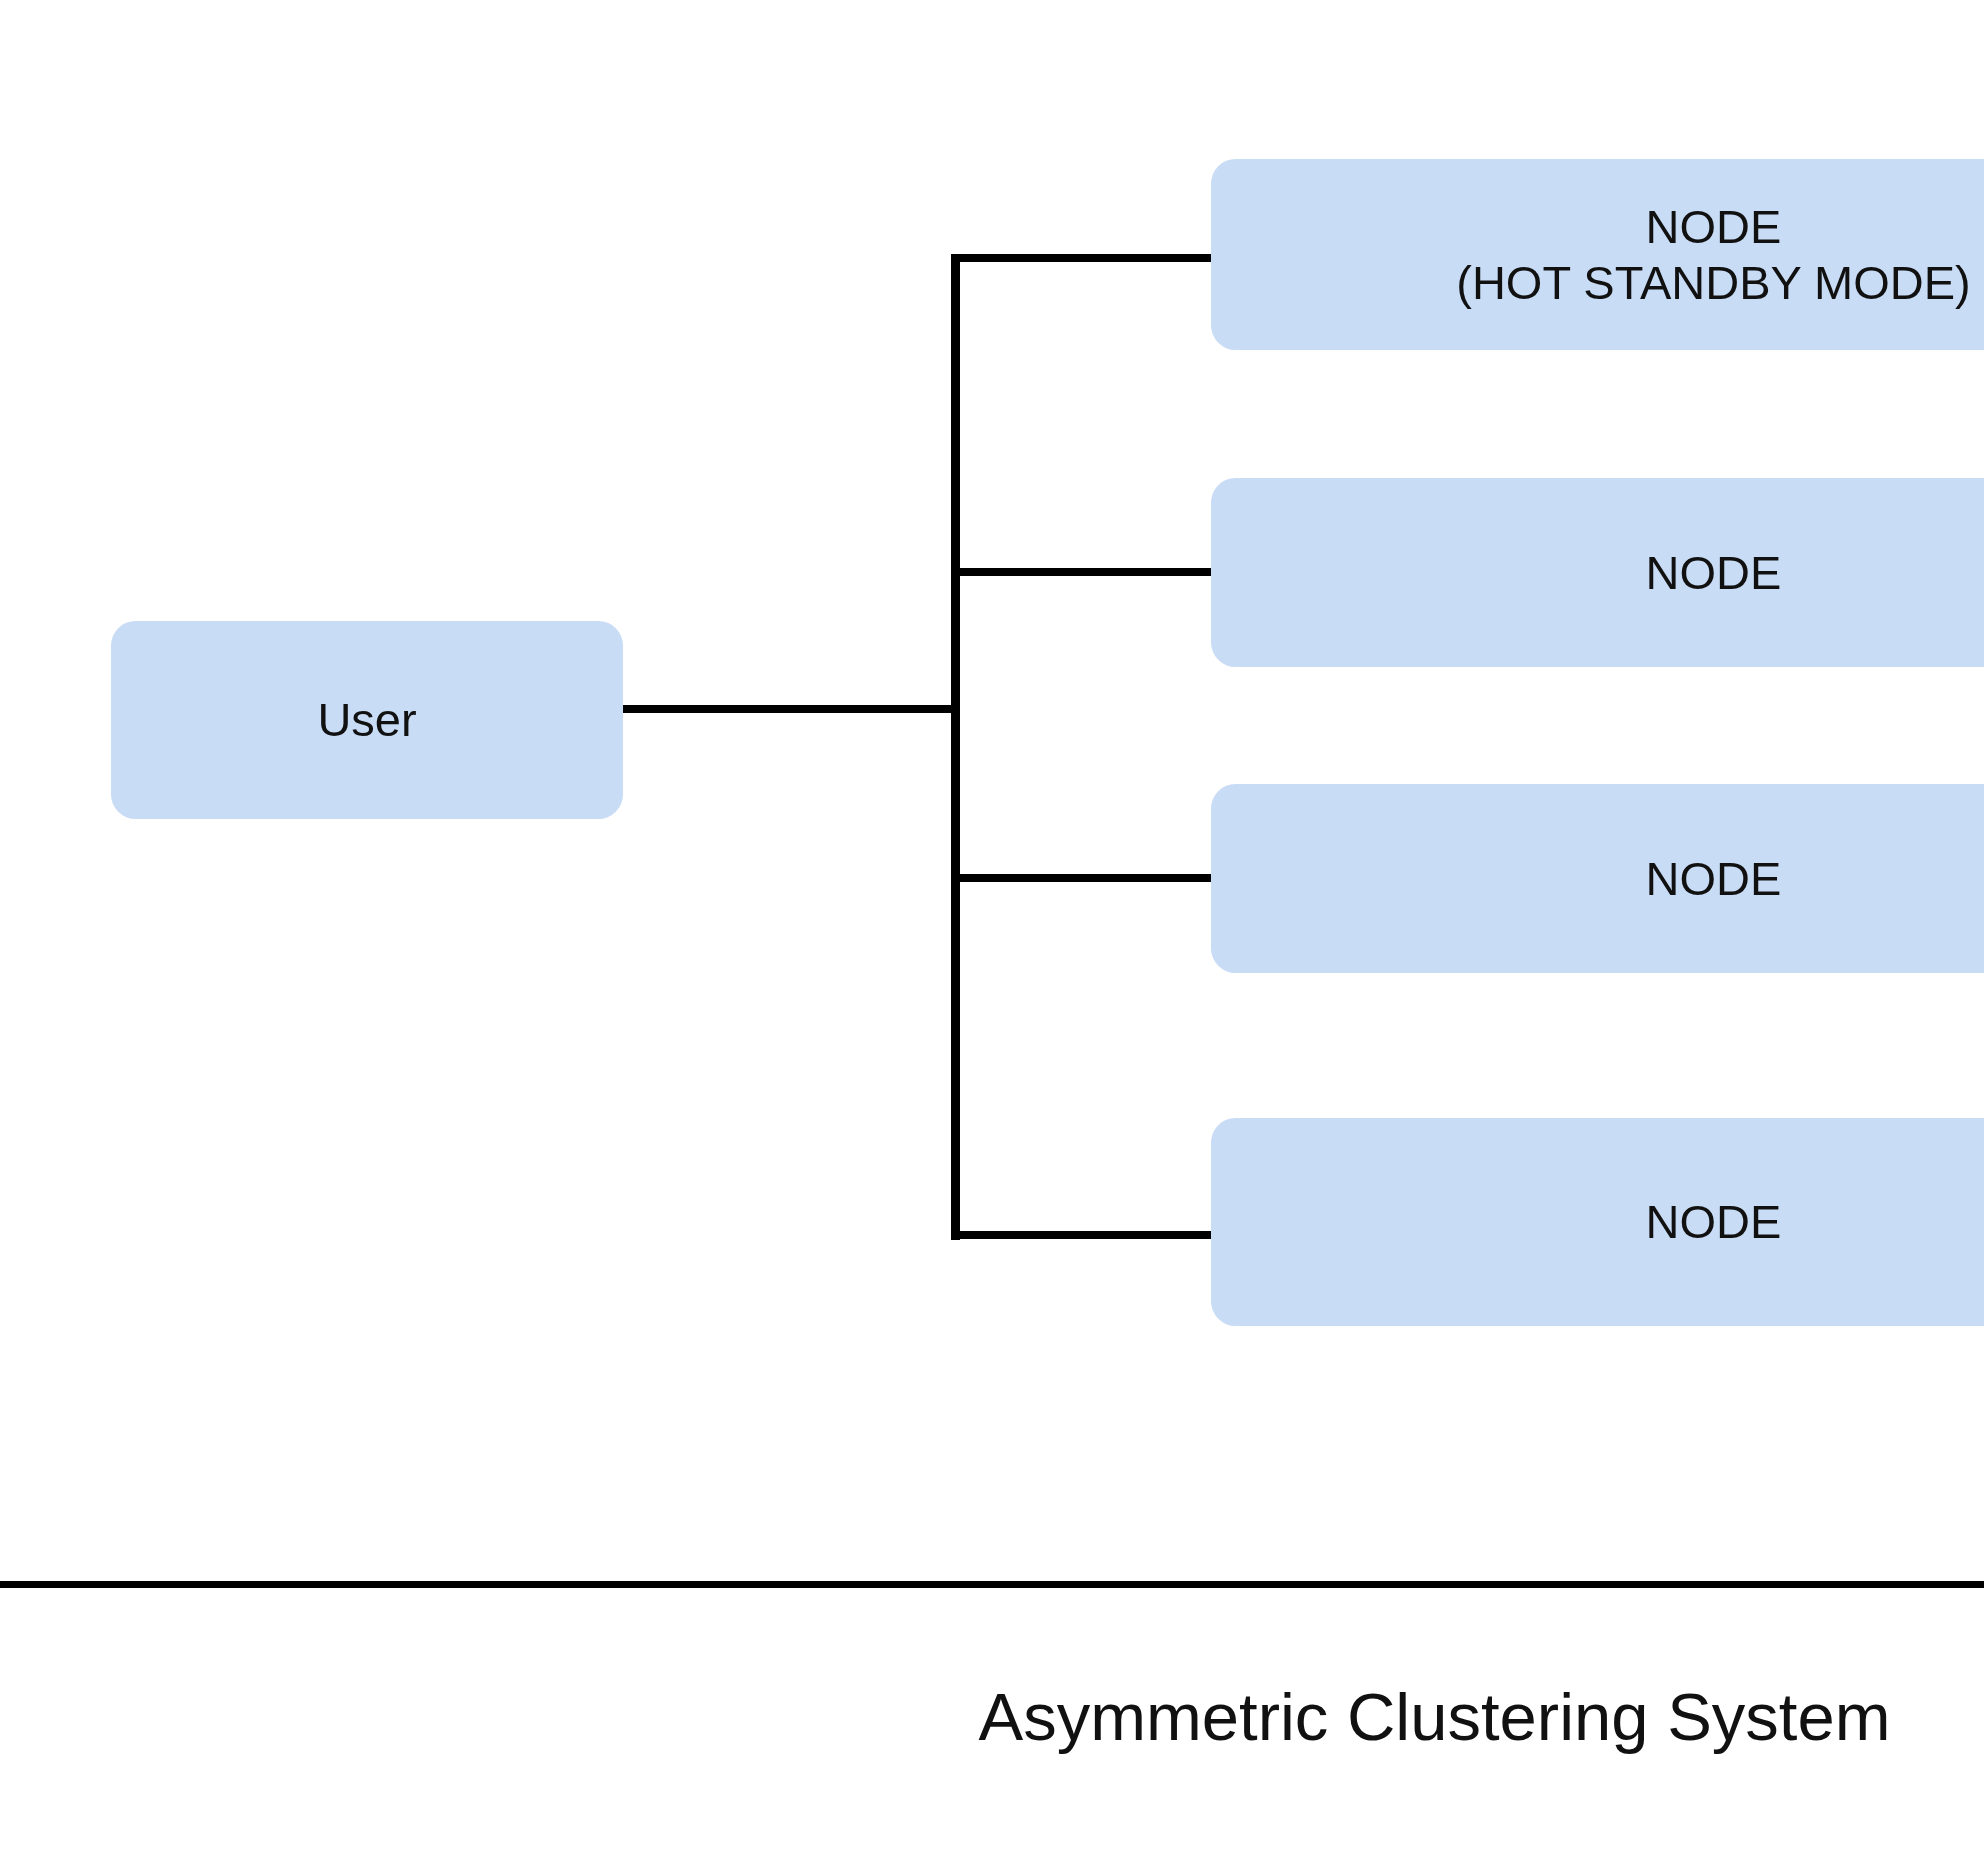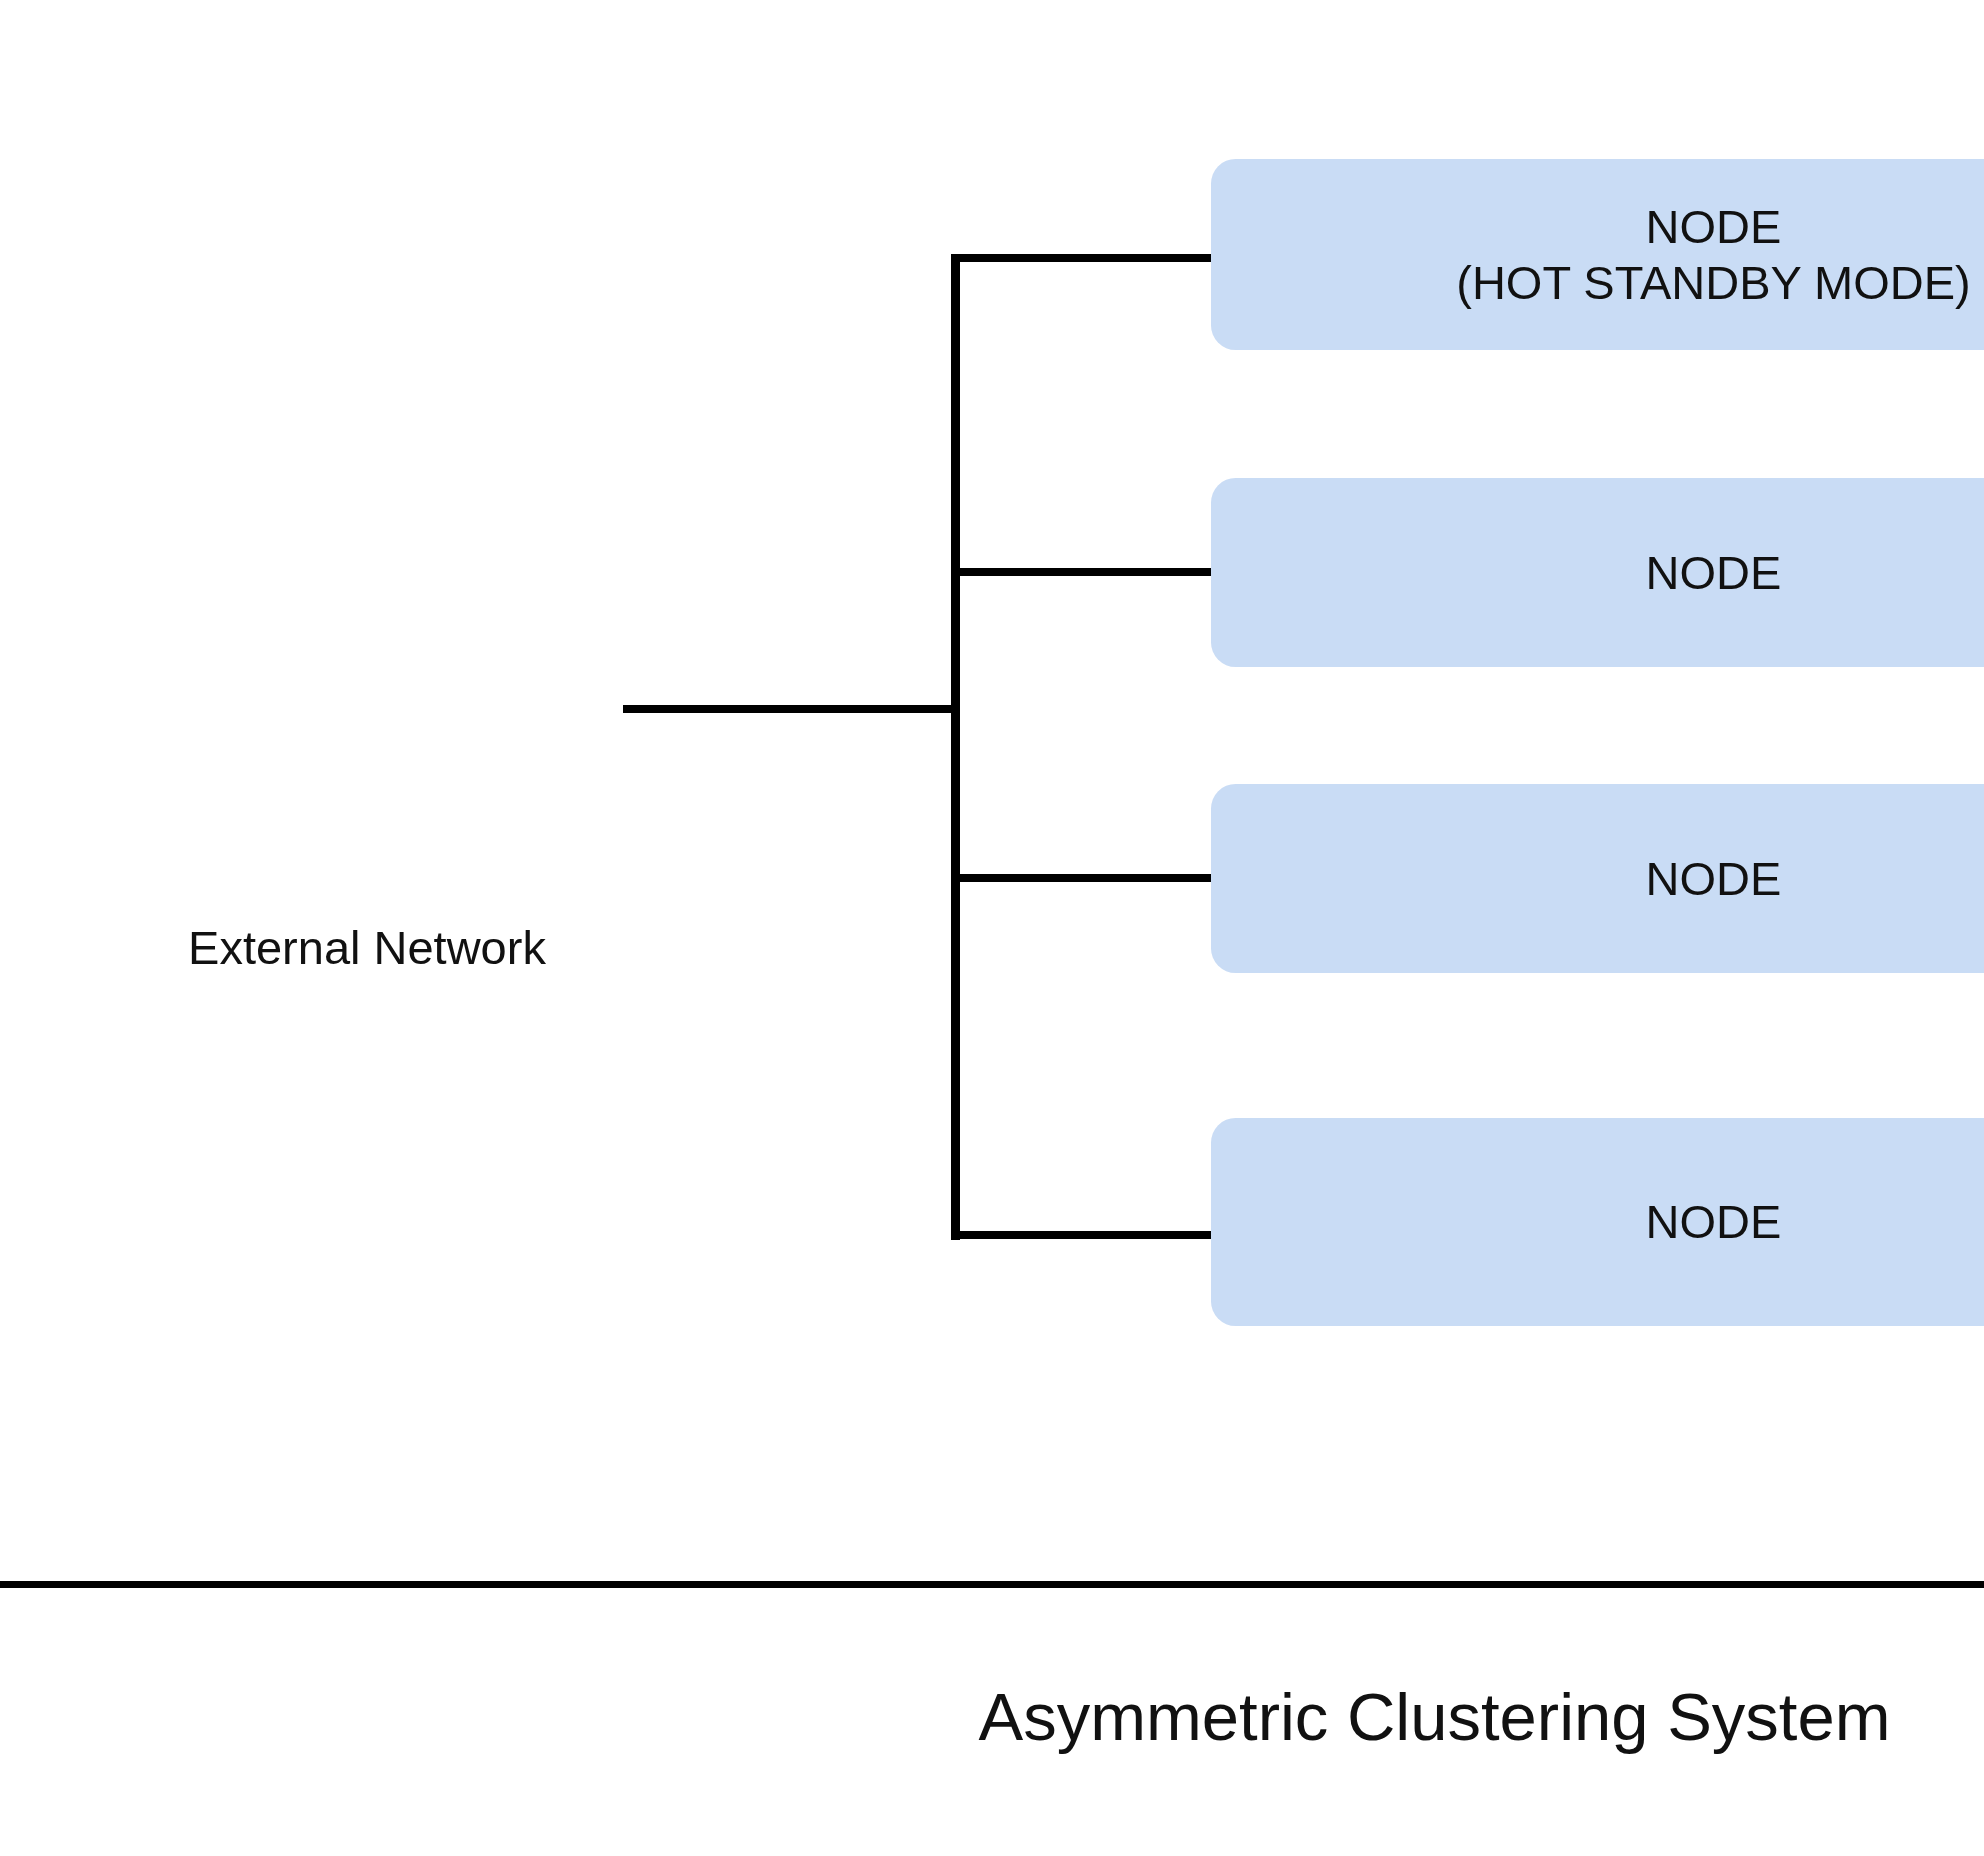--- a/index.html
+++ b/index.html
@@ -109,22 +109,22 @@
     font-size: 67px;
     color: #111111;
     letter-spacing: 0px;
   }
 </style>
 </head>
 <body>
 
 <div id="canvas">
 
+  <div class="box" id="user-box">User</div>
 
-  <div class="label" id="external-network-label">External Network</div>
 
   <div class="line" id="user-to-trunk"></div>
   <div class="line" id="trunk-vertical"></div>
   <div class="line branch" id="branch-1"></div>
   <div class="line branch" id="branch-2"></div>
   <div class="line branch" id="branch-3"></div>
   <div class="line branch" id="branch-4"></div>
 
   <div class="box node-box" id="node-1">NODE
 (HOT STANDBY MODE)</div>

